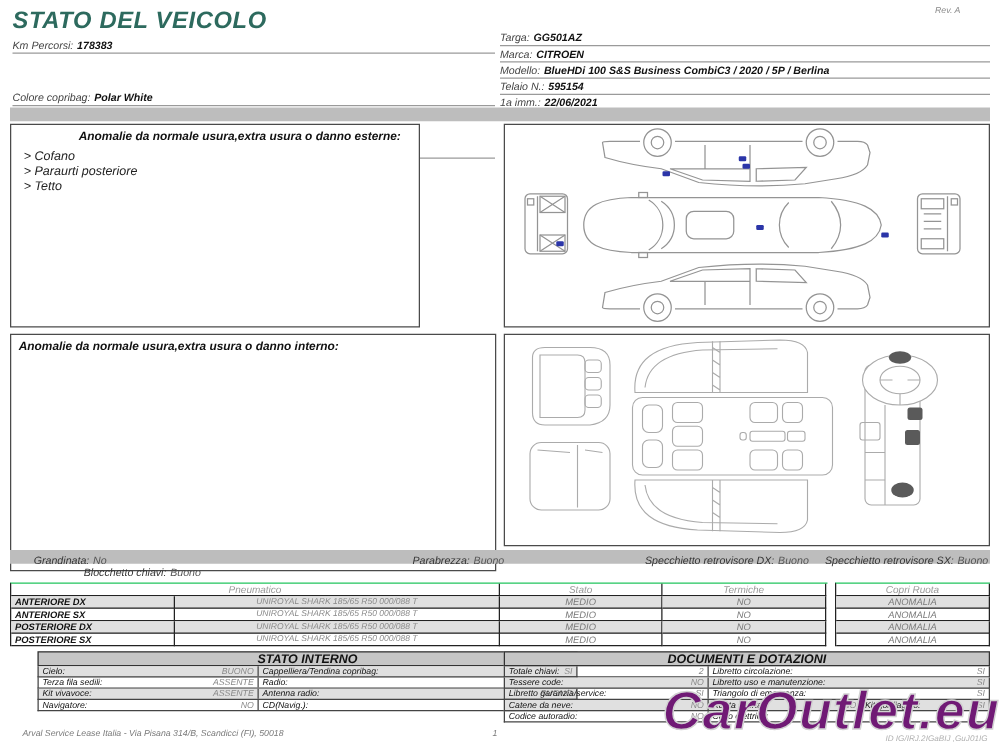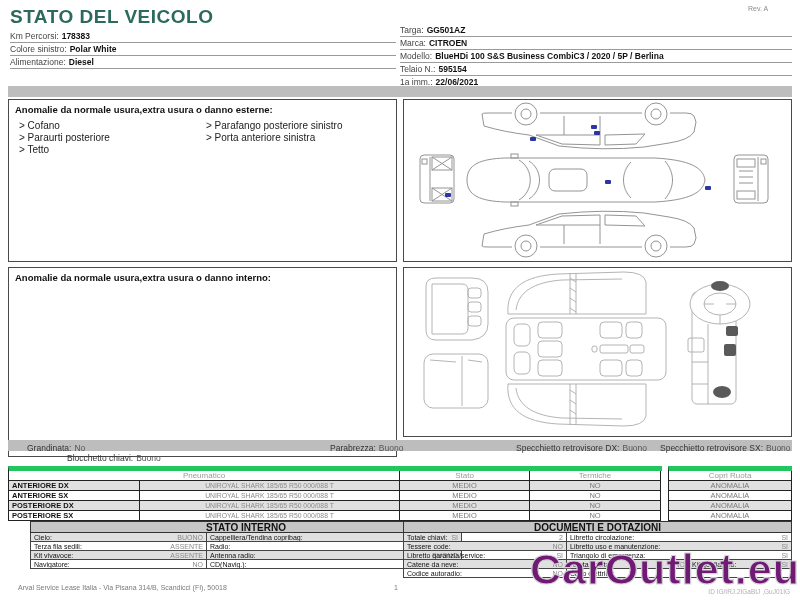--- a/index.html
+++ b/index.html
@@ -1,18 +1,18 @@
 <!DOCTYPE html>
 <html><head>
 <meta charset="utf-8">
 <style>
   html,body{margin:0;padding:0;}
   body{width:800px;height:600px;position:relative;background:#fff;
        font-family:"Liberation Sans","DejaVu Sans",sans-serif;color:#222;overflow:hidden;}
-  .abs{position:absolute;}
+  .abs{position:absolute;font-style:italic;}
 
   
   .page-title{left:10px;top:6px;font-size:19px;font-weight:bold;color:#2d6a5e;letter-spacing:.5px;}
   .rev{left:748px;top:5px;font-size:7px;color:#8a8a8a;}
   .info-col{display:flex;flex-direction:column;}
   .info-row{height:12px;border-bottom:1px solid #9a9a9a;font-size:8.5px;line-height:12px;white-space:nowrap;overflow:hidden;}
   .info-row .lbl{color:#444;}
   .info-row .val{color:#111;font-weight:bold;margin-left:3px;}
 
   .band{left:8px;width:784px;height:11px;background:#bdbdbd;}
@@ -21,21 +21,21 @@
   .panel{border:1px solid #4a4a4a;box-sizing:border-box;background:#fff;}
   .panel h3{margin:4px 6px 2px 6px;font-size:9.5px;color:#111;}
   .an-list{position:absolute;top:20px;font-size:10px;color:#222;line-height:12px;white-space:pre;}
 
   
   .cond{font-size:8.5px;white-space:nowrap;}
   .cond .lbl{color:#333;}
   .cond .val{color:#555;margin-left:3px;}
 
   
-  .tgrid{display:grid;border-left:1px solid #222;border-top:5px solid #22c55e;box-sizing:border-box;}
+  .tgrid{display:grid;border-left:1px solid #222;border-top:1px solid #22c55e;box-sizing:border-box;}
   .tgrid>div{border-right:1px solid #222;border-bottom:1px solid #222;box-sizing:border-box;
              display:flex;align-items:center;justify-content:center;overflow:hidden;white-space:nowrap;}
   .thead{color:#9a9a9a;font-size:8px;}
   .tpos{justify-content:flex-start !important;padding-left:3px;font-weight:bold;font-size:7.5px;color:#111;}
   .tspec{font-size:6.8px;color:#8a8a8a;}
   .tval{font-size:7.5px;color:#7a7a7a;}
   .shade{background:#e0e0e0;}
 
   
   .btable{box-sizing:border-box;}
@@ -60,43 +60,41 @@
   .softf{stroke:#ababab;fill:#fff;stroke-width:.9;}
   .dark{fill:#5a5a5a;stroke:none;}
   .mark{fill:#2b35a8;stroke:none;}
 </style>
 </head>
 <body>
 
 <div class="abs page-title">STATO DEL VEICOLO</div>
 <div class="abs rev">Rev. A</div>
 
-<div class="abs info-col" style="left:10px;top:30px;width:386px;">
+<div class="abs info-col" style="left:10px;top:30px;width:386px;gap:29px;">
   <div class="info-row"><span class="lbl">Km Percorsi:</span><span class="val">178383</span></div>
-  <div class="info-row"><span class="lbl">Colore sinistro:</span><span class="val">Polar White</span></div>
+  <div class="info-row"><span class="lbl">Colore copribag:</span><span class="val">Polar White</span></div>
   <div class="info-row"><span class="lbl">Alimentazione:</span><span class="val">Diesel</span></div>
 </div>
 
 <div class="abs info-col" style="left:400px;top:24px;width:392px;">
   <div class="info-row"><span class="lbl">Targa:</span><span class="val">GG501AZ</span></div>
   <div class="info-row"><span class="lbl">Marca:</span><span class="val">CITROEN</span></div>
   <div class="info-row"><span class="lbl">Modello:</span><span class="val">BlueHDi 100 S&amp;S Business CombiC3 / 2020 / 5P / Berlina</span></div>
   <div class="info-row"><span class="lbl">Telaio N.:</span><span class="val">595154</span></div>
   <div class="info-row"><span class="lbl">1a imm.:</span><span class="val">22/06/2021</span></div>
 </div>
 
 <div class="abs band" style="top:86px;"></div>
 
-<div class="abs panel" style="left:8px;top:99px;width:389px;height:163px;">
+<div class="abs panel" style="left:8px;top:99px;width:328px;height:163px;padding-left:48px;">
   <h3>Anomalie da normale usura,extra usura o danno esterne:</h3>
   <div class="an-list" style="left:10px;">&gt; Cofano
 &gt; Paraurti posteriore
 &gt; Tetto</div>
-  <div class="an-list" style="left:197px;">&gt; Parafango posteriore sinistro
-&gt; Porta anteriore sinistra</div>
 </div>
 
 <div class="abs panel" style="left:403px;top:99px;width:389px;height:163px;">
   <svg width="387" height="161" viewBox="0 0 387 161">
 
     <g transform="translate(70,52) scale(1,-1)">
       <path class="sketch" d="M8,38 L10,26 Q30,20 55,17 L85,6 Q130,1 170,5 L195,9 Q215,12 220,20 L222,30 L220,36 Q218,39 212,39 L196,39 M168,39 L66,39 M38,39 L14,39 Q8,39 8,38"></path>
       <circle class="sketch" cx="52" cy="38" r="11"></circle>
         <circle class="sketch" cx="52" cy="38" r="5"></circle>
       <circle class="sketch" cx="182" cy="38" r="11"></circle>

